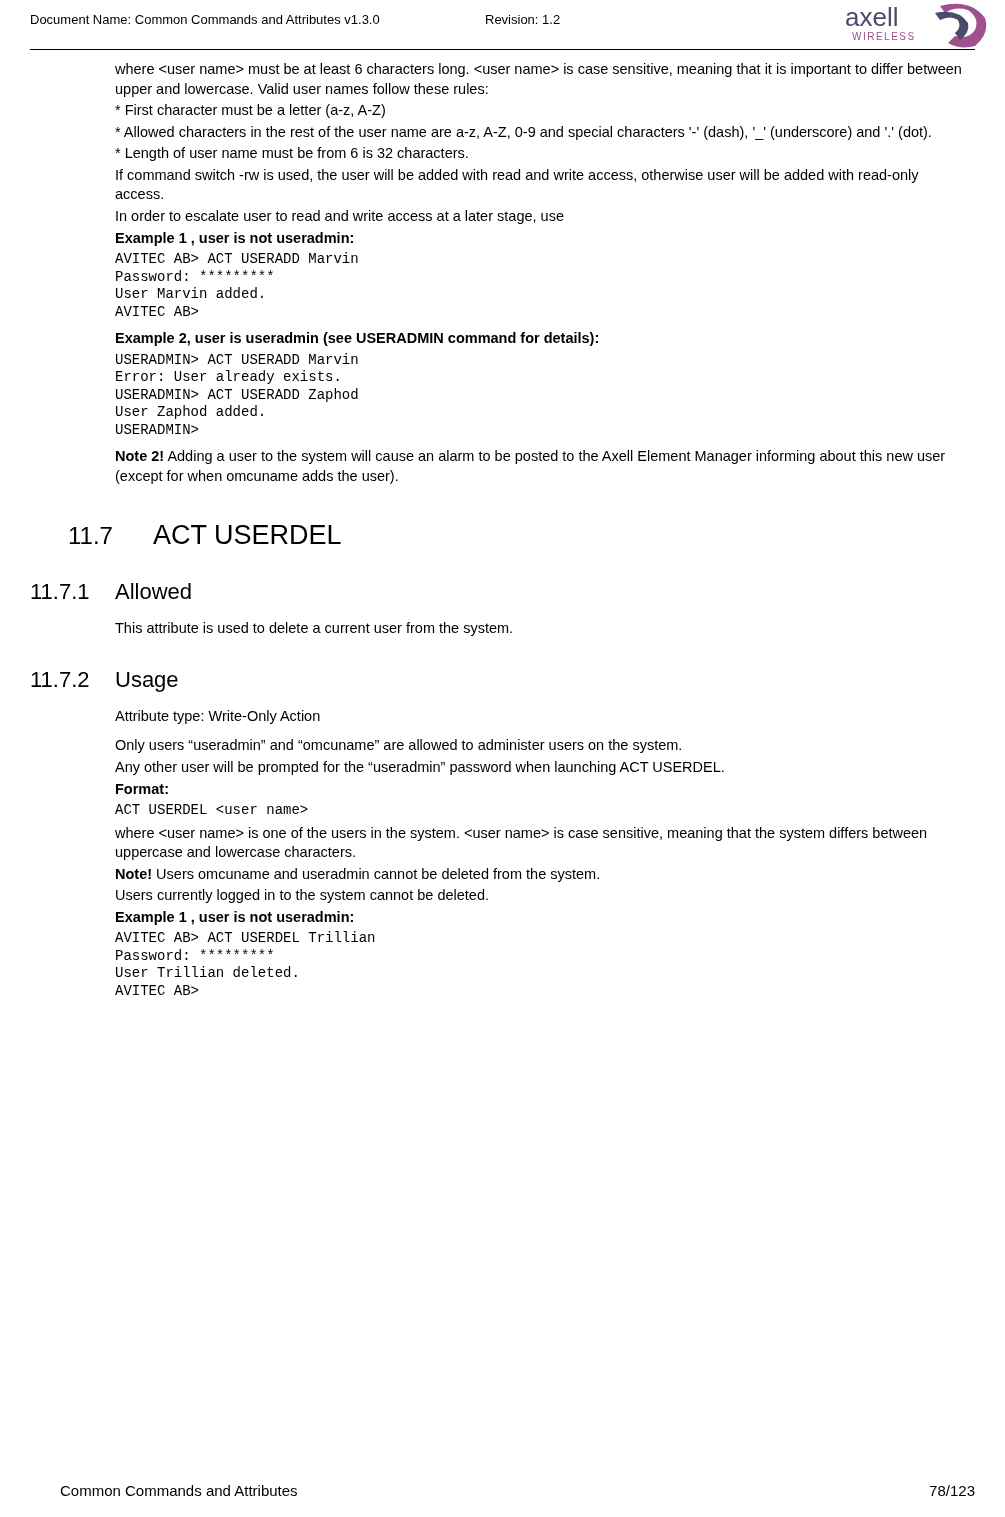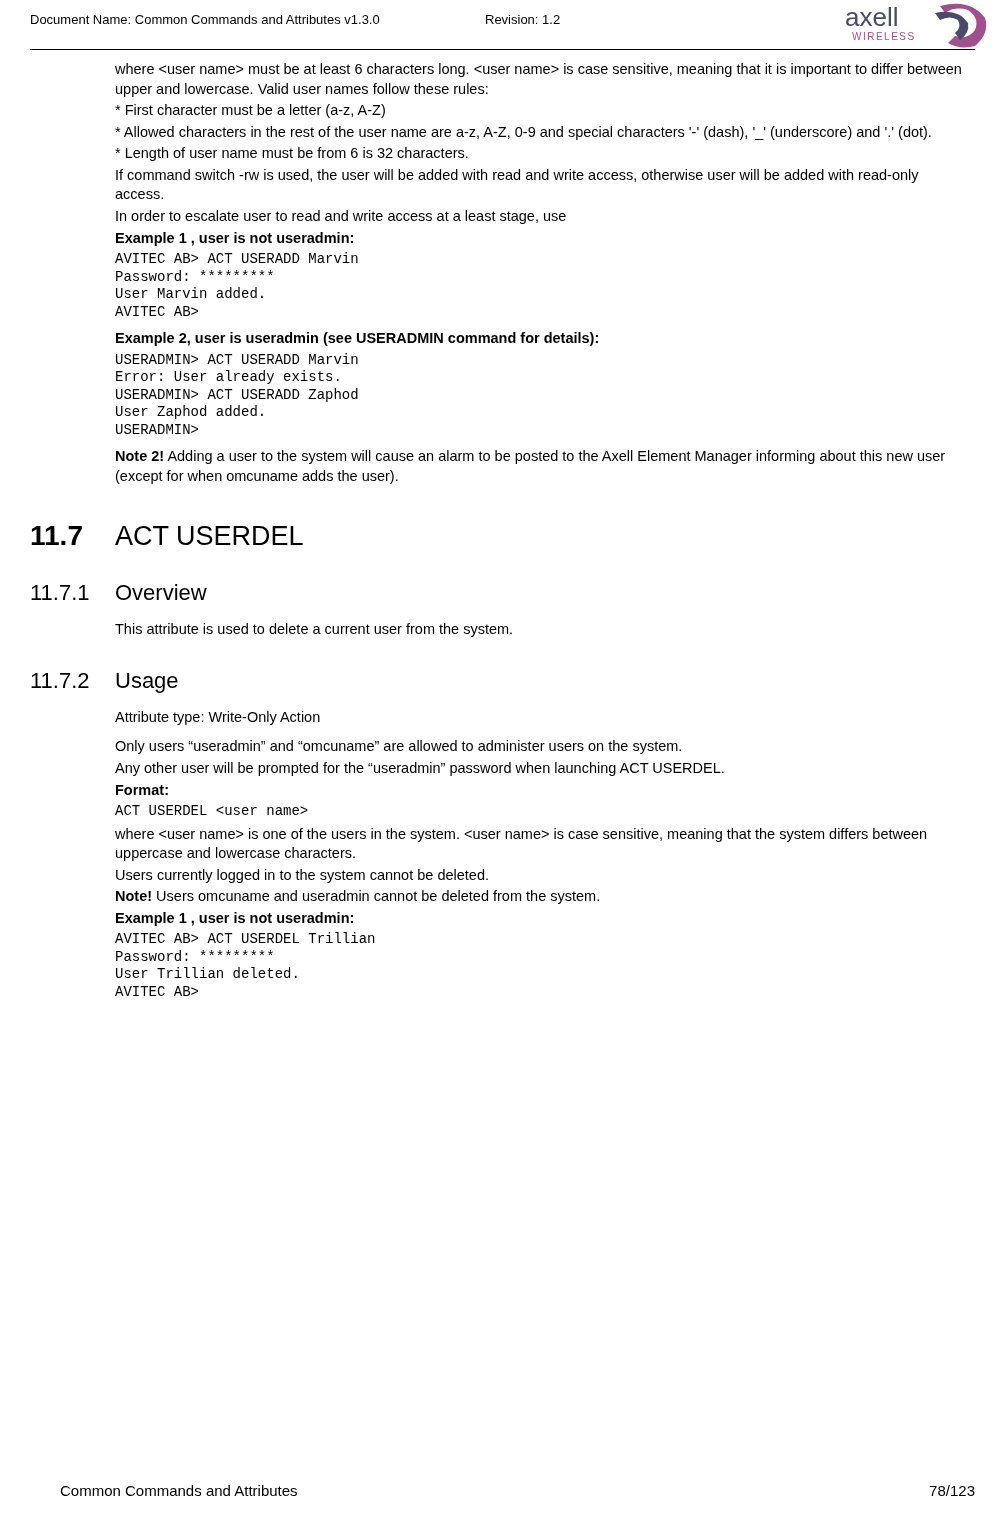--- a/index.html
+++ b/index.html
@@ -47,21 +47,21 @@
     margin: 3px 0 8px 0;
   }
   .section-row {
     display: flex;
     align-items: baseline;
     margin-top: 28px;
     margin-bottom: 14px;
   }
   .sec-num { width: 85px; flex-shrink: 0; }
   .h2 { font-size: 27px; font-weight: normal; }
-  .h2n { font-size: 28px; font-weight: bold; }
+  .h2n { font-size: 24px; font-weight: normal; margin-left: 38px; }
   .h3 { font-size: 22px; font-weight: normal; }
   .h3n { font-size: 22px; font-weight: normal; }
   .gap-sm { margin-top: 10px; }
   .footer {
     position: absolute;
     bottom: 18px;
     left: 30px;
     right: 30px;
     display: flex;
     justify-content: space-between;
@@ -84,21 +84,21 @@
     </svg>
   </div>
 </div>
 
 <div class="content">
   <div class="para">where &lt;user name&gt; must be at least 6 characters long. &lt;user name&gt; is case sensitive, meaning that it is important to differ between upper and lowercase. Valid user names follow these rules:</div>
   <div class="para">* First character must be a letter (a-z, A-Z)</div>
   <div class="para">* Allowed characters in the rest of the user name are a-z, A-Z, 0-9 and special characters '-' (dash), '_' (underscore) and '.' (dot).</div>
   <div class="para">* Length of user name must be from 6 is 32 characters.</div>
   <div class="para">If command switch -rw is used, the user will be added with read and write access, otherwise user will be added with read-only access.</div>
-  <div class="para">In order to escalate user to read and write access at a least stage, use</div>
+  <div class="para">In order to escalate user to read and write access at a later stage, use</div>
   <div class="para bold">Example 1 , user is not useradmin:</div>
   <div class="code">AVITEC AB&gt; ACT USERADD Marvin
 Password: *********
 User Marvin added.
 AVITEC AB&gt;</div>
   <div class="para bold">Example 2, user is useradmin (see USERADMIN command for details):</div>
   <div class="code">USERADMIN&gt; ACT USERADD Marvin
 Error: User already exists.
 USERADMIN&gt; ACT USERADD Zaphod
 User Zaphod added.
@@ -106,41 +106,41 @@
   <div class="para"><span class="bold">Note 2!</span><span> Adding a user to the system will cause an alarm to be posted to the Axell Element Manager informing about this new user (except for when omcuname adds the user).</span></div>
 </div>
 
 <div class="section-row" style="margin-top:34px;">
   <div class="sec-num h2n">11.7</div>
   <div class="h2">ACT USERDEL</div>
 </div>
 
 <div class="section-row">
   <div class="sec-num h3n">11.7.1</div>
-  <div class="h3">Overview</div>
+  <div class="h3">Allowed</div>
 </div>
 
 <div class="content">
   <div class="para">This attribute is used to delete a current user from the system.</div>
 </div>
 
 <div class="section-row">
   <div class="sec-num h3n">11.7.2</div>
   <div class="h3">Usage</div>
 </div>
 
 <div class="content">
   <div class="para">Attribute type: Write-Only Action</div>
   <div class="para gap-sm">Only users “useradmin” and “omcuname” are allowed to administer users on the system.</div>
   <div class="para">Any other user will be prompted for the “useradmin” password when launching ACT USERDEL.</div>
   <div class="para bold">Format:</div>
   <div class="code" style="margin-bottom:4px;">ACT USERDEL &lt;user name&gt;</div>
   <div class="para">where &lt;user name&gt; is one of the users in the system. &lt;user name&gt; is case sensitive, meaning that the system differs between uppercase and lowercase characters.</div>
+  <div class="para"><span class="bold">Note!</span><span> Users omcuname and useradmin cannot be deleted from the system.</span></div>
   <div class="para">Users currently logged in to the system cannot be deleted.</div>
-  <div class="para"><span class="bold">Note!</span><span> Users omcuname and useradmin cannot be deleted from the system.</span></div>
   <div class="para bold">Example 1 , user is not useradmin:</div>
   <div class="code">AVITEC AB&gt; ACT USERDEL Trillian
 Password: *********
 User Trillian deleted.
 AVITEC AB&gt;</div>
 </div>
 
 <div class="footer">
   <div>Common Commands and Attributes</div>
   <div>78/123</div>

